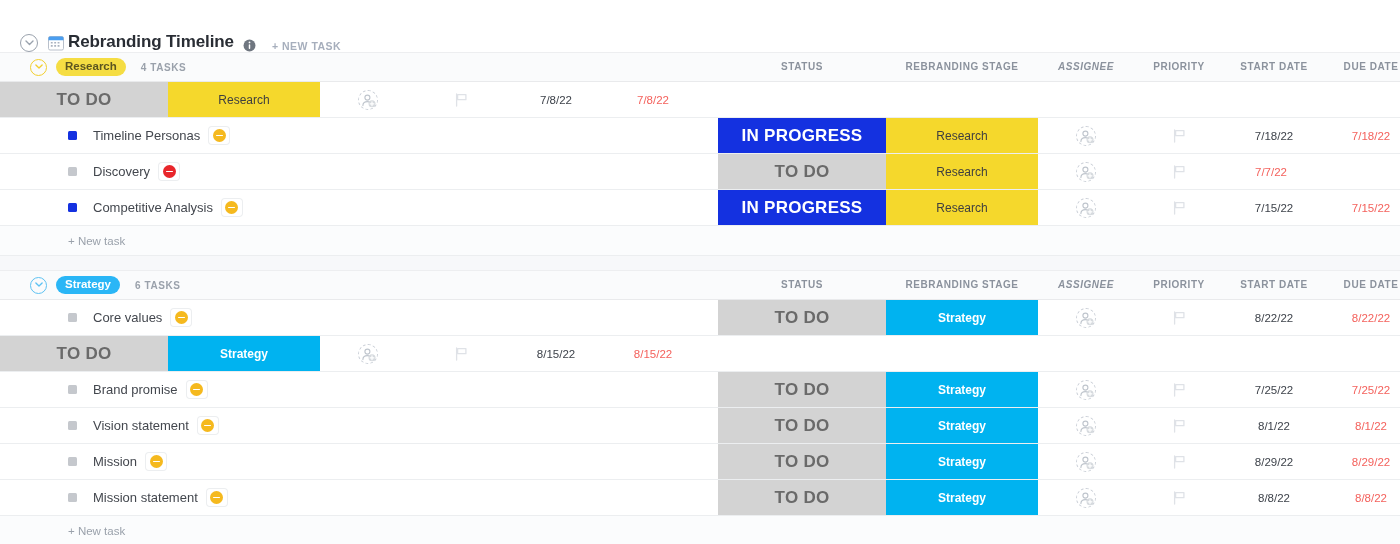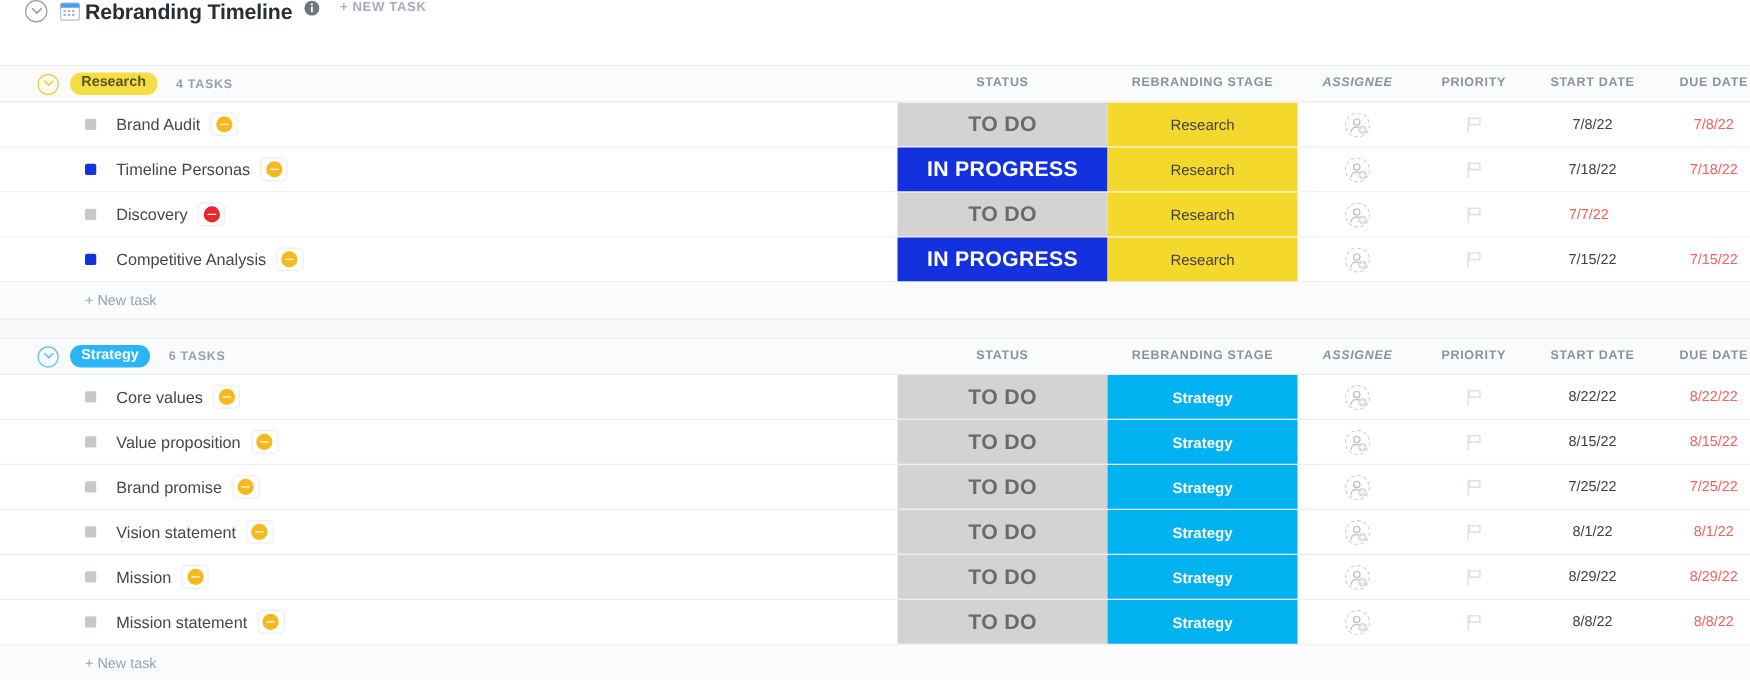--- a/index.html
+++ b/index.html
@@ -9,21 +9,21 @@
     height: 544px;
     background: #ffffff;
     font-family: "Liberation Sans", sans-serif;
     overflow: hidden;
   }
 
   
   .app-header {
     height: 52px;
     display: flex;
-    align-items: flex-start;
+    align-items: flex-end;
     padding-left: 20px;
     background: #ffffff;
   }
   .hdr-chevron {
     width: 18px; height: 18px;
     border: 1.4px solid #9aa2ad;
     border-radius: 50%;
     display: flex; align-items: center; justify-content: center;
     flex: 0 0 auto;
     margin-right: 9px;
@@ -256,29 +256,20 @@
         <div class="grp-cols">
           <div class="grp-col c-status">STATUS</div>
           <div class="grp-col c-stage">REBRANDING STAGE</div>
           <div class="grp-col c-assign">ASSIGNEE</div>
           <div class="grp-col c-prio">PRIORITY</div>
           <div class="grp-col c-start">START DATE</div>
           <div class="grp-col c-due">DUE DATE</div>
         </div>
       </div>
       <div class="row">
-        <div class="row-name">
-          <span class="sq" style="background:#c5c8cd"></span>
-          <span class="task-label">Brand Audit</span>
-          <span class="tag-pill">
-            <span class="tag-dot" style="background:#f5b91e">
-              <i></i>
-            </span>
-          </span>
-        </div>
         <div class="cell cell-status c-status" style="background:#d3d3d3;color:#6a6a6a">TO DO</div>
         <div class="cell cell-stage c-stage" style="background:#f5d82c;color:#3f3f3f;font-weight:normal">Research</div>
         <div class="cell c-assign">
           <span class="avatar">
             <svg width="15" height="15" viewBox="0 0 15 15">
               <circle cx="6.4" cy="4.6" r="2.5" fill="none" stroke="#bfc5cd" stroke-width="1.15"></circle>
               <path d="M1.9 12.6c0-2.5 2-4 4.5-4 1 0 1.9.25 2.6.66" fill="none" stroke="#bfc5cd" stroke-width="1.15" stroke-linecap="round"></path>
               <circle cx="11" cy="10.8" r="3.5" fill="#d6dade"></circle>
               <path d="M11 8.9v3.8M9.1 10.8h3.8" stroke="#ffffff" stroke-width="1.2" stroke-linecap="round"></path>
             </svg>
@@ -435,29 +426,20 @@
         <div class="cell c-prio">
           <svg class="flag" width="13" height="14" viewBox="0 0 13 14">
             <path d="M1.6 1v12" stroke="#dfe2e7" stroke-width="1.3" stroke-linecap="round"></path>
             <path d="M2.6 1.6h8.3v5.1H2.6z" fill="none" stroke="#dfe2e7" stroke-width="1.3" stroke-linejoin="round"></path>
           </svg>
         </div>
         <div class="cell cell-date c-start">8/22/22</div>
         <div class="cell cell-date due c-due">8/22/22</div>
       </div>
       <div class="row">
-        <div class="row-name">
-          <span class="sq" style="background:#c5c8cd"></span>
-          <span class="task-label">Value proposition</span>
-          <span class="tag-pill">
-            <span class="tag-dot" style="background:#f5b91e">
-              <i></i>
-            </span>
-          </span>
-        </div>
         <div class="cell cell-status c-status" style="background:#d3d3d3;color:#6a6a6a">TO DO</div>
         <div class="cell cell-stage c-stage" style="background:#00b3f0;color:#ffffff;font-weight:bold">Strategy</div>
         <div class="cell c-assign">
           <span class="avatar">
             <svg width="15" height="15" viewBox="0 0 15 15">
               <circle cx="6.4" cy="4.6" r="2.5" fill="none" stroke="#bfc5cd" stroke-width="1.15"></circle>
               <path d="M1.9 12.6c0-2.5 2-4 4.5-4 1 0 1.9.25 2.6.66" fill="none" stroke="#bfc5cd" stroke-width="1.15" stroke-linecap="round"></path>
               <circle cx="11" cy="10.8" r="3.5" fill="#d6dade"></circle>
               <path d="M11 8.9v3.8M9.1 10.8h3.8" stroke="#ffffff" stroke-width="1.2" stroke-linecap="round"></path>
             </svg>

